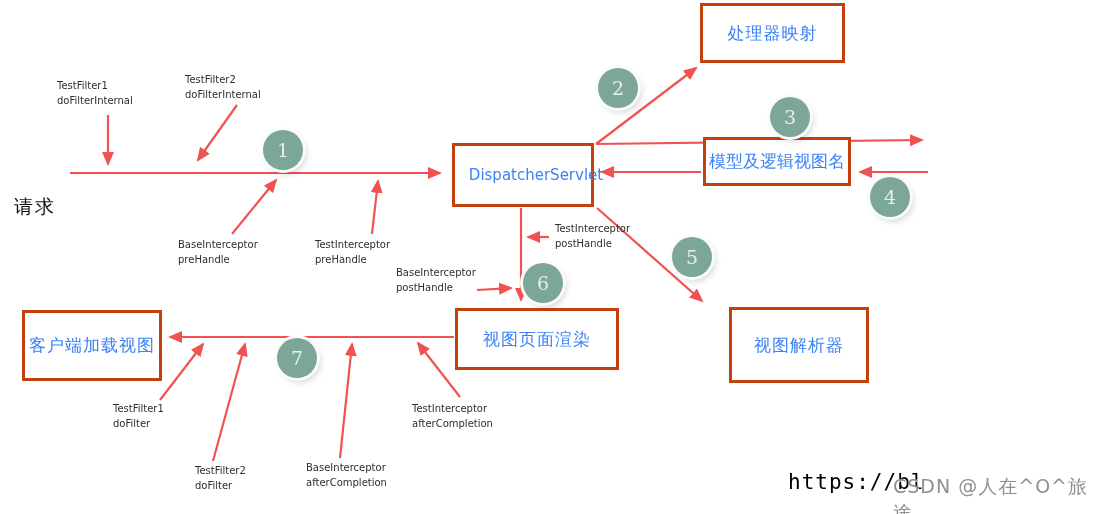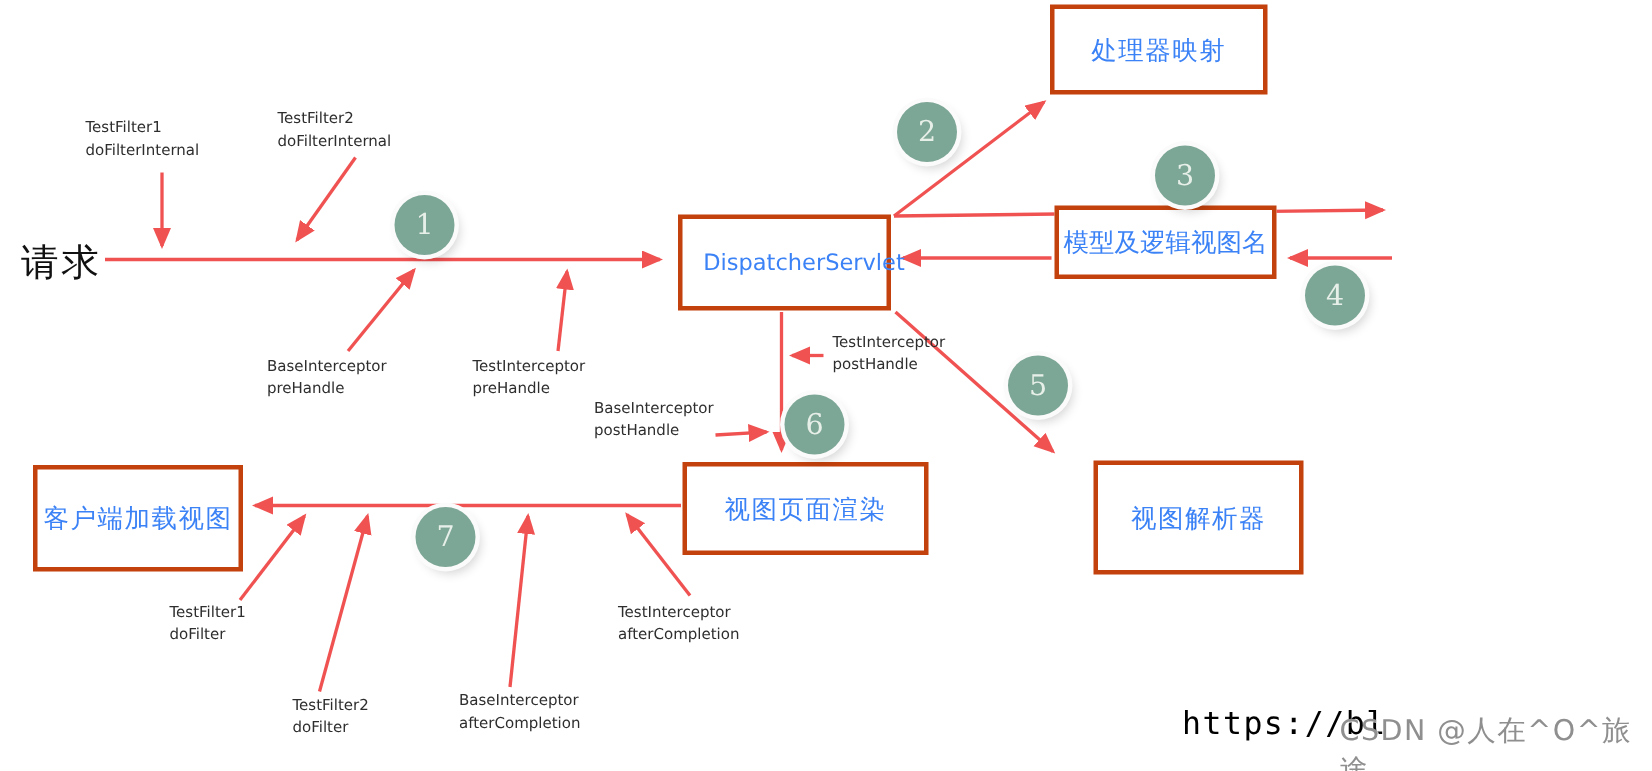--- a/index.html
+++ b/index.html
@@ -9,21 +9,21 @@
   }
   
   .node{
     position:absolute;border:3px solid #c2410c;background:#fff;
     display:flex;align-items:center;justify-content:center;
     font-size:17px;color:#3b82f6;letter-spacing:1px;box-sizing:border-box;
   }
   .node.code{font-size:15px;letter-spacing:0;padding-left:26px;}
   
   .side-label{
-    position:absolute;font-size:25px;color:#111;letter-spacing:2px;
+    position:absolute;font-size:19px;color:#111;letter-spacing:2px;margin-top:36px;
   }
   
   .anno{
     position:absolute;display:flex;flex-direction:column;
     font-size:10px;line-height:1.5;color:#2e2e2e;white-space:nowrap;justify-content:space-between;
   }
   
   .step{
     position:absolute;width:40px;height:40px;border-radius:50%;
     background:#7ca695;color:#e7efe9;display:flex;align-items:center;justify-content:center;

